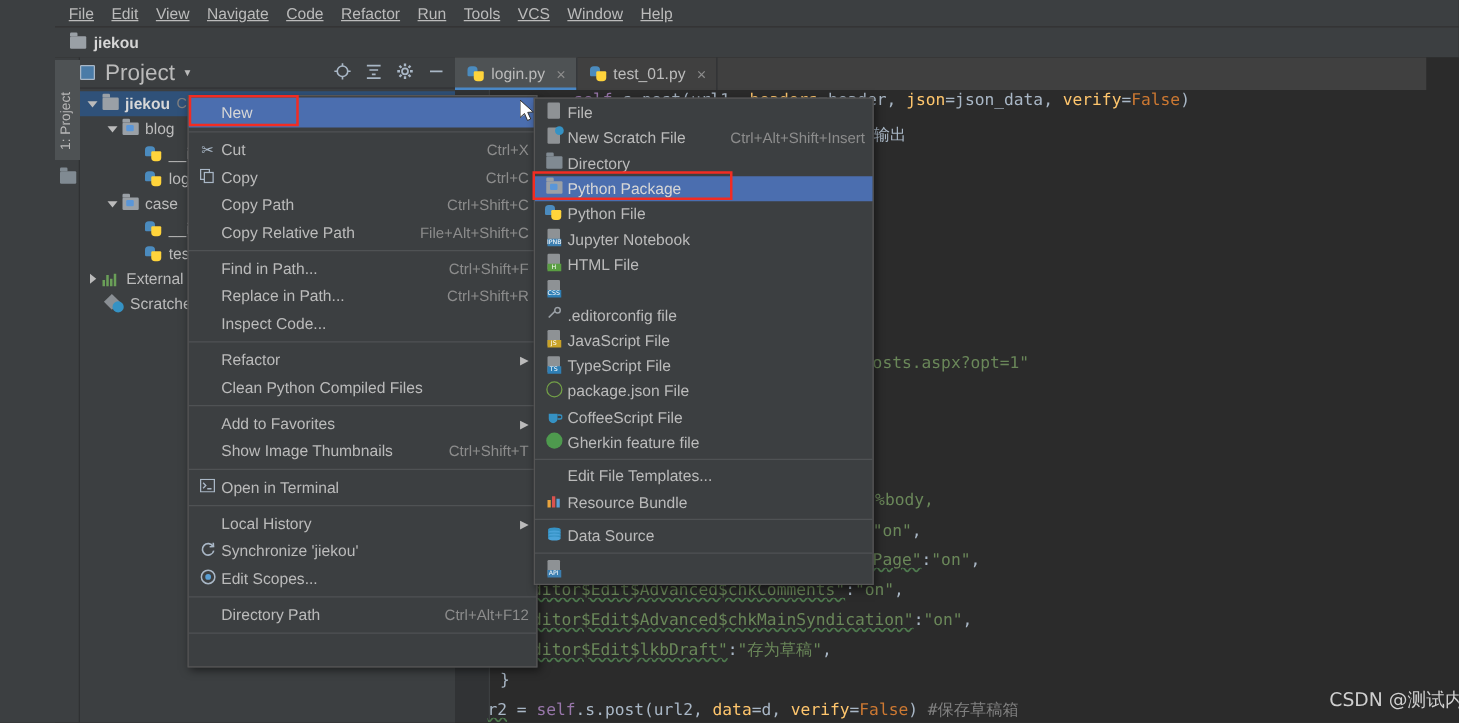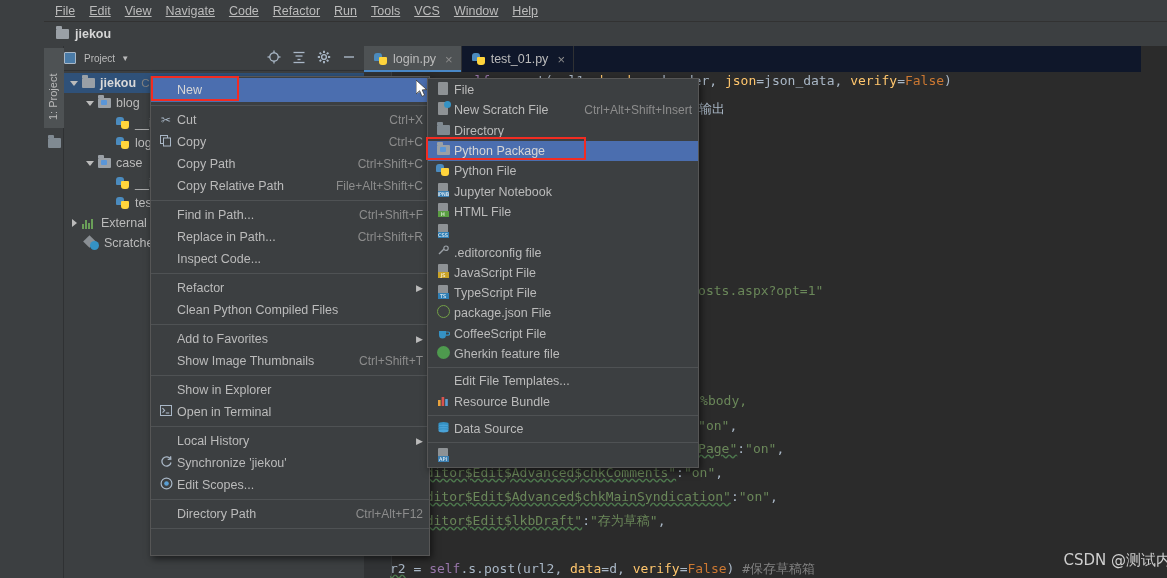--- a/index.html
+++ b/index.html
@@ -88,21 +88,21 @@
     width: 300px; height: 532px;
     background: #3c3f41;
   }
   .projhead {
     position: relative;
     height: 25px; width: 300px;
     background: #3c3f41;
     display: flex; align-items: center;
     border-bottom: 1px solid #2f3133;
   }
-  .projhead .ptitle { font-size: 10px; color: #bbbbbb; margin-left: 8px; }
+  .projhead .ptitle { font-size: 18px; color: #bbbbbb; margin-left: 8px; }
   .projhead .pcaret {
     margin-left: 6px; font-size: 8px; color: #bbbbbb;
   }
   .projhead .ptools {
     position: absolute; right: 8px; top: 4px;
     display: flex; align-items: center; gap: 11px;
   }
   .sqico {
     display: inline-block; width: 12px; height: 12px;
     border: 1px solid #a9b7c6; background: #4a7ba7; border-radius: 1px;
@@ -160,21 +160,21 @@
     background: #3592c4; border-radius: 50%; }
 
   
   .editor {
     position: absolute; top: 46px; left: 320px;
     width: 847px; height: 532px;
     background: #2b2b2b;
   }
   .tabstrip {
     position: relative; height: 26px; width: 777px;
-    background: #0f172a;
+    background: #404040;
     display: flex; align-items: stretch;
   }
   .etab {
     display: flex; align-items: center; gap: 5px;
     padding: 0 8px 0 10px;
     font-size: 12.5px; color: #bbbbbb;
     border-right: 1px solid #2f3133;
     position: relative;
   }
   .etab.active { background: #4e5254; }
@@ -547,24 +547,20 @@
       <span class="arw">▶</span>
     </div>
     <div class="mrow">
       <span class="ic"></span>
       <span class="tx">Show Image Thumbnails</span>
       <span class="sc">Ctrl+Shift+T</span>
     </div>
     <div class="msep"></div>
 
     <div class="mrow">
-      <span class="ic"></span>
-      <span class="tx">Show in Explorer</span>
-    </div>
-    <div class="mrow">
       <span class="ic">
         <svg width="12" height="11" viewBox="0 0 12 11">
             <rect x="0.5" y="0.5" width="11" height="10" fill="none" stroke="#a9b7c6"></rect>
             <polyline points="2.5,3.2 4.6,5.4 2.5,7.6" fill="none" stroke="#a9b7c6" stroke-width="1.1"></polyline>
             <line x1="5.8" y1="8" x2="9.2" y2="8" stroke="#a9b7c6" stroke-width="1.1"></line>
           </svg>
       </span>
       <span class="tx">Open in Terminal</span>
     </div>
     <div class="msep"></div>

